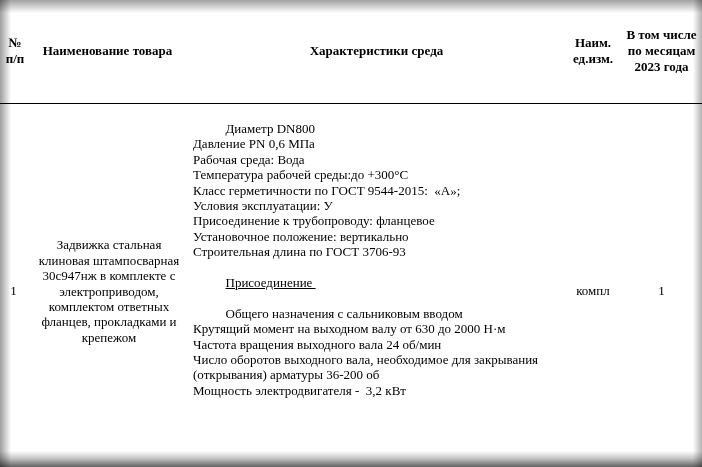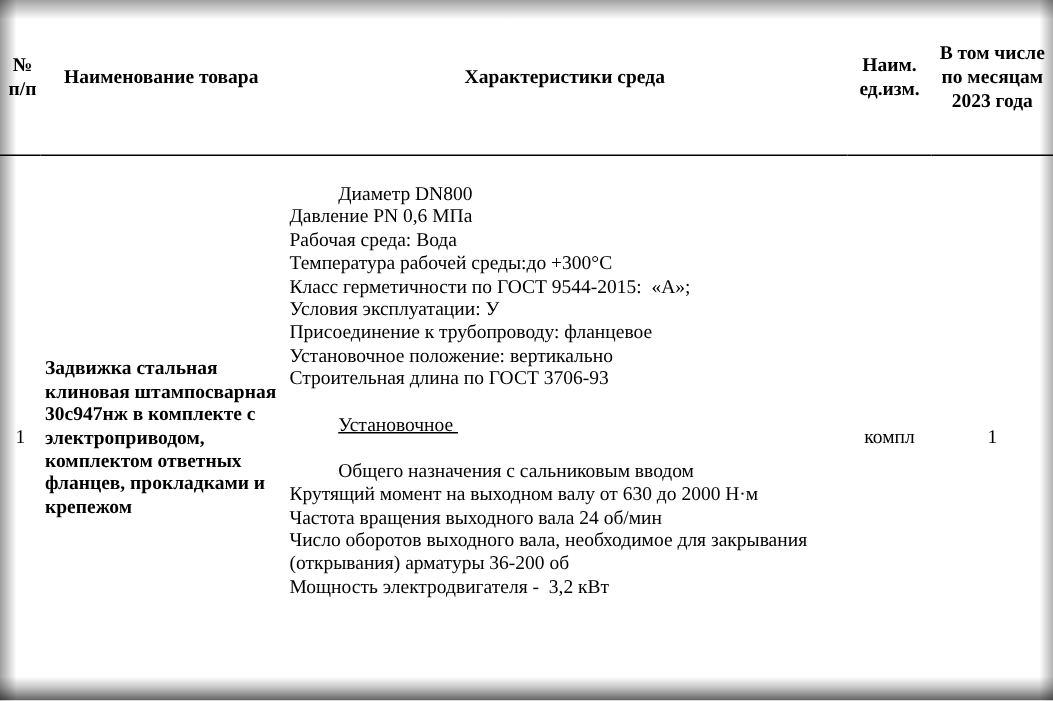--- a/index.html
+++ b/index.html
@@ -34,22 +34,21 @@
     padding: 0 2px;
   }
   tr.body { height: 376px; }
 
   td.c1 { text-align: center; vertical-align: middle; }
   tr.hdr td.c1 { padding: 0 1px 0 4px; }
   td.c2 { vertical-align: middle; }
   .name-text {
     padding: 0 0 0 3px;
     line-height: 15.4px;
-    text-align: left;
-    font-weight: bold;
+    text-align: center;
   }
   td.c3 { vertical-align: top; }
   .specs {
     padding: 2px 4px 0 5px;
     line-height: 15.4px;
     white-space: pre-wrap;
   }
   .specs .underlined { text-decoration: underline; }
   td.c4 { text-align: center; vertical-align: middle; }
   td.c5 { text-align: center; vertical-align: middle; }
@@ -94,21 +93,21 @@
         <div class="specs">
           <span>Диаметр DN800
 Давление PN 0,6 МПа
 Рабочая среда: Вода
 Температура рабочей среды:до +300°С
 Класс герметичности по ГОСТ 9544-2015:  «А»;
 Условия эксплуатации: У
 Присоединение к трубопроводу: фланцевое
 Установочное положение: вертикально
 Строительная длина по ГОСТ 3706-93</span><br>
-          <span class="underlined">Установочное </span><br>
+          <span class="underlined">Присоединение </span><br>
           <span>Общего назначения с сальниковым вводом
 Крутящий момент на выходном валу от 630 до 2000 Н·м
 Частота вращения выходного вала 24 об/мин
 Число оборотов выходного вала, необходимое для закрывания
 (открывания) арматуры 36-200 об
 Мощность электродвигателя -  3,2 кВт</span>
         </div>
       </td>
       <td class="c4">компл</td>
       <td class="c5">1</td>

